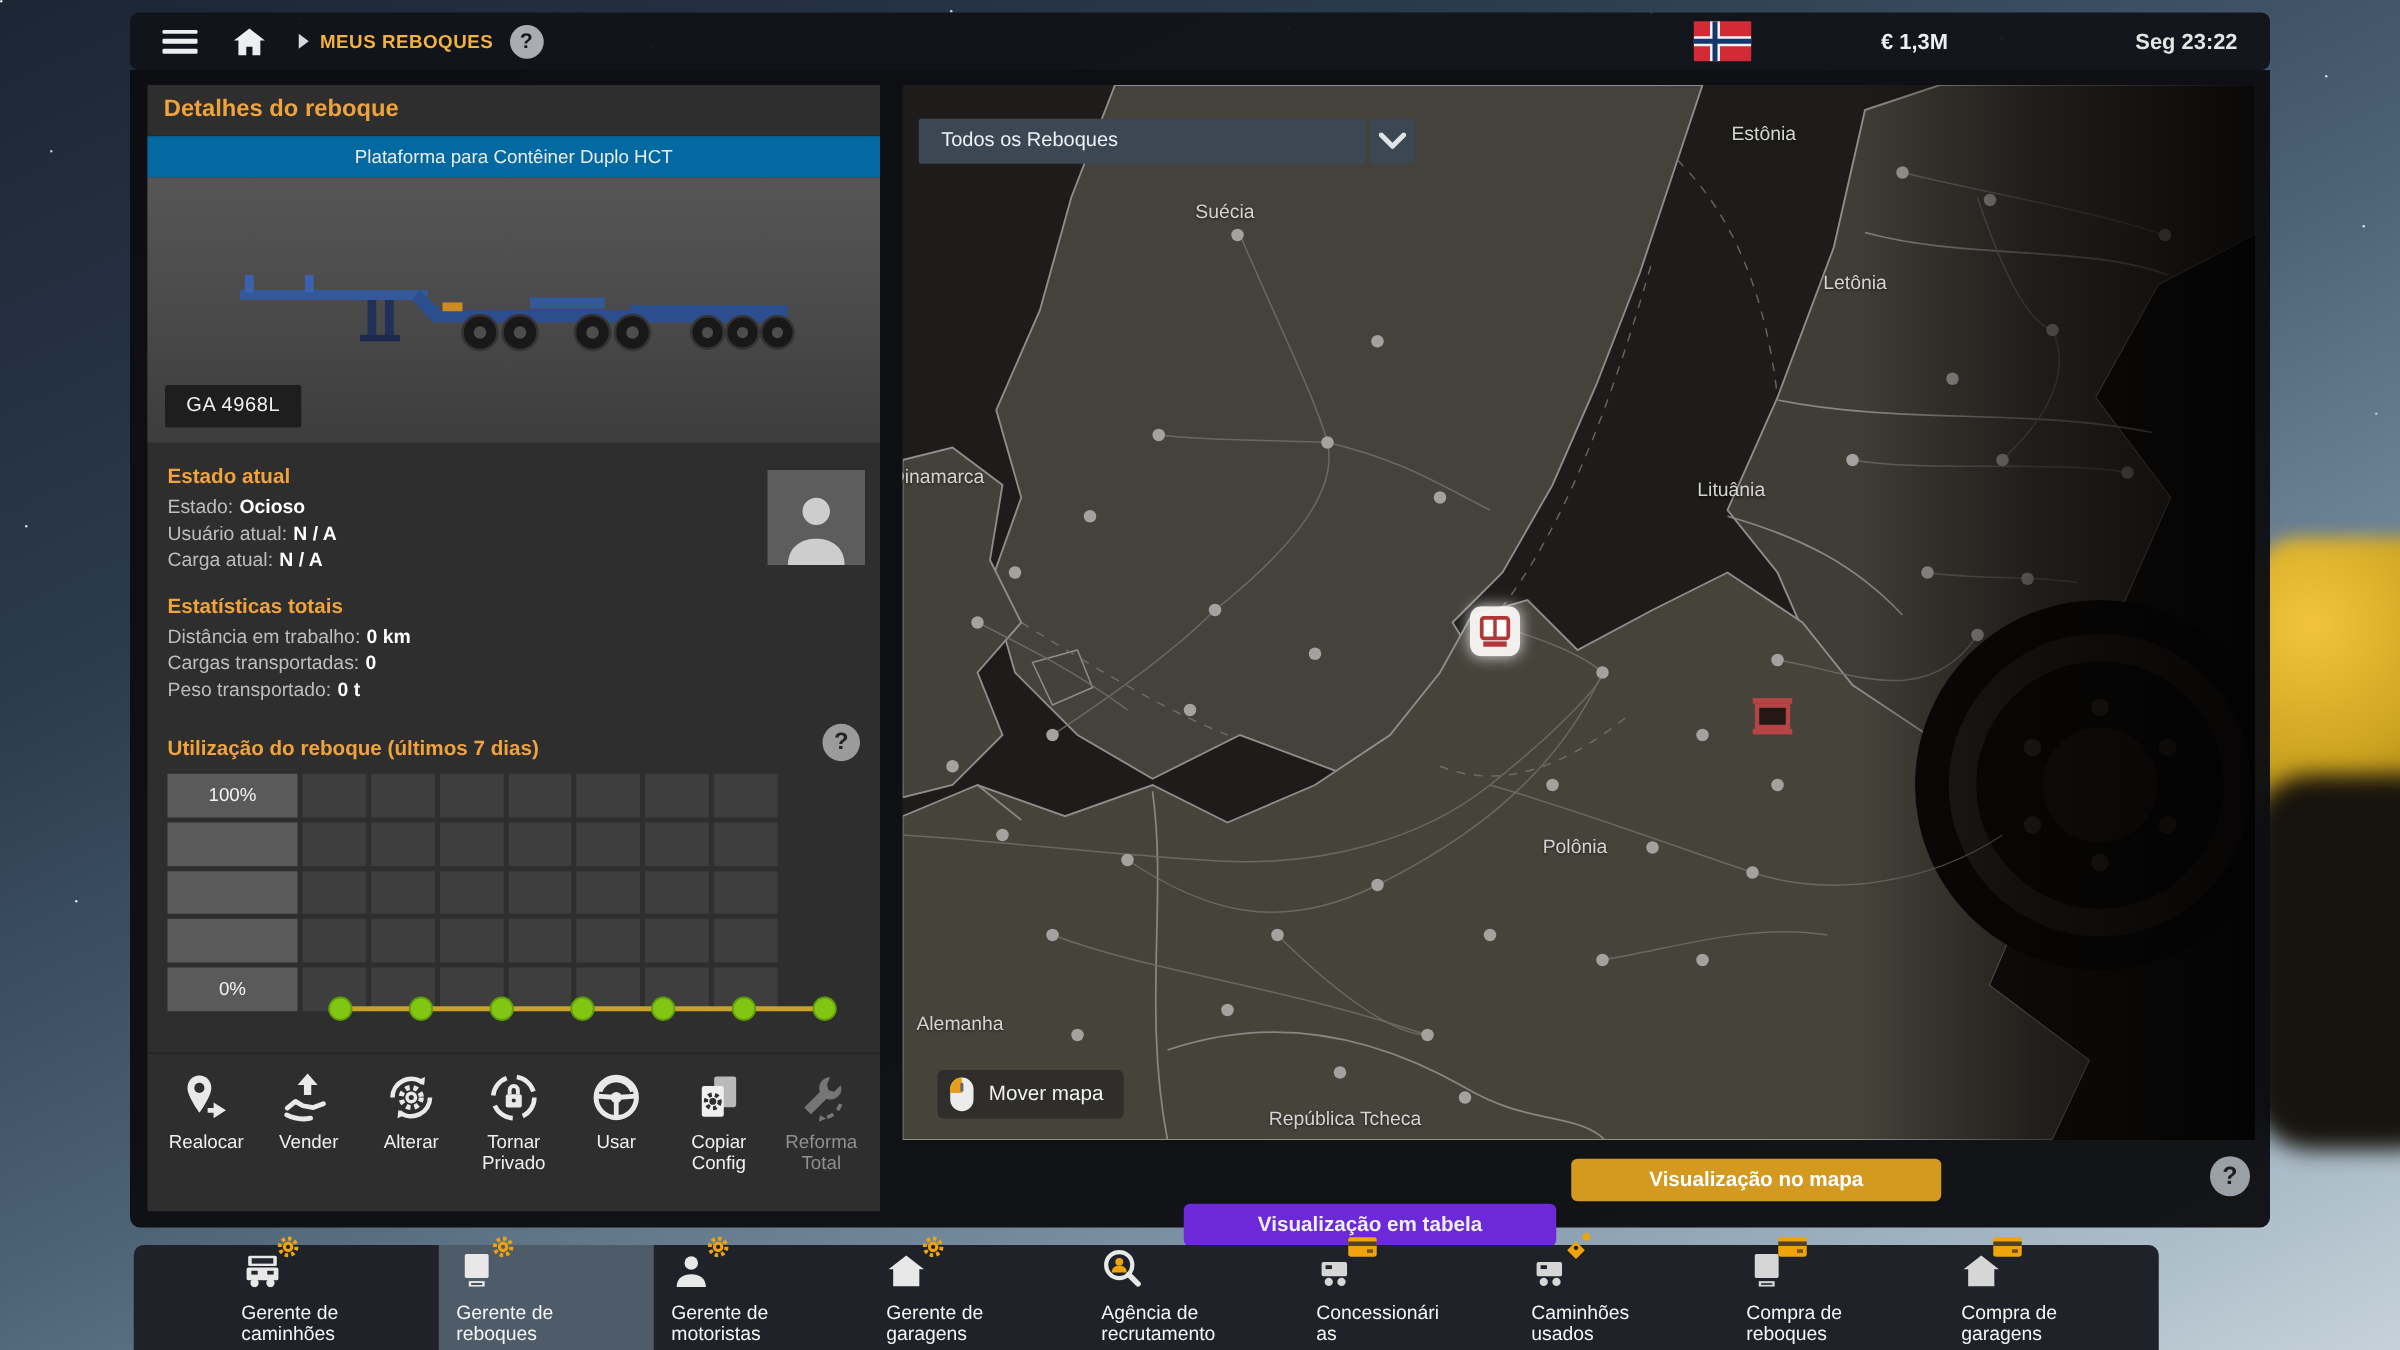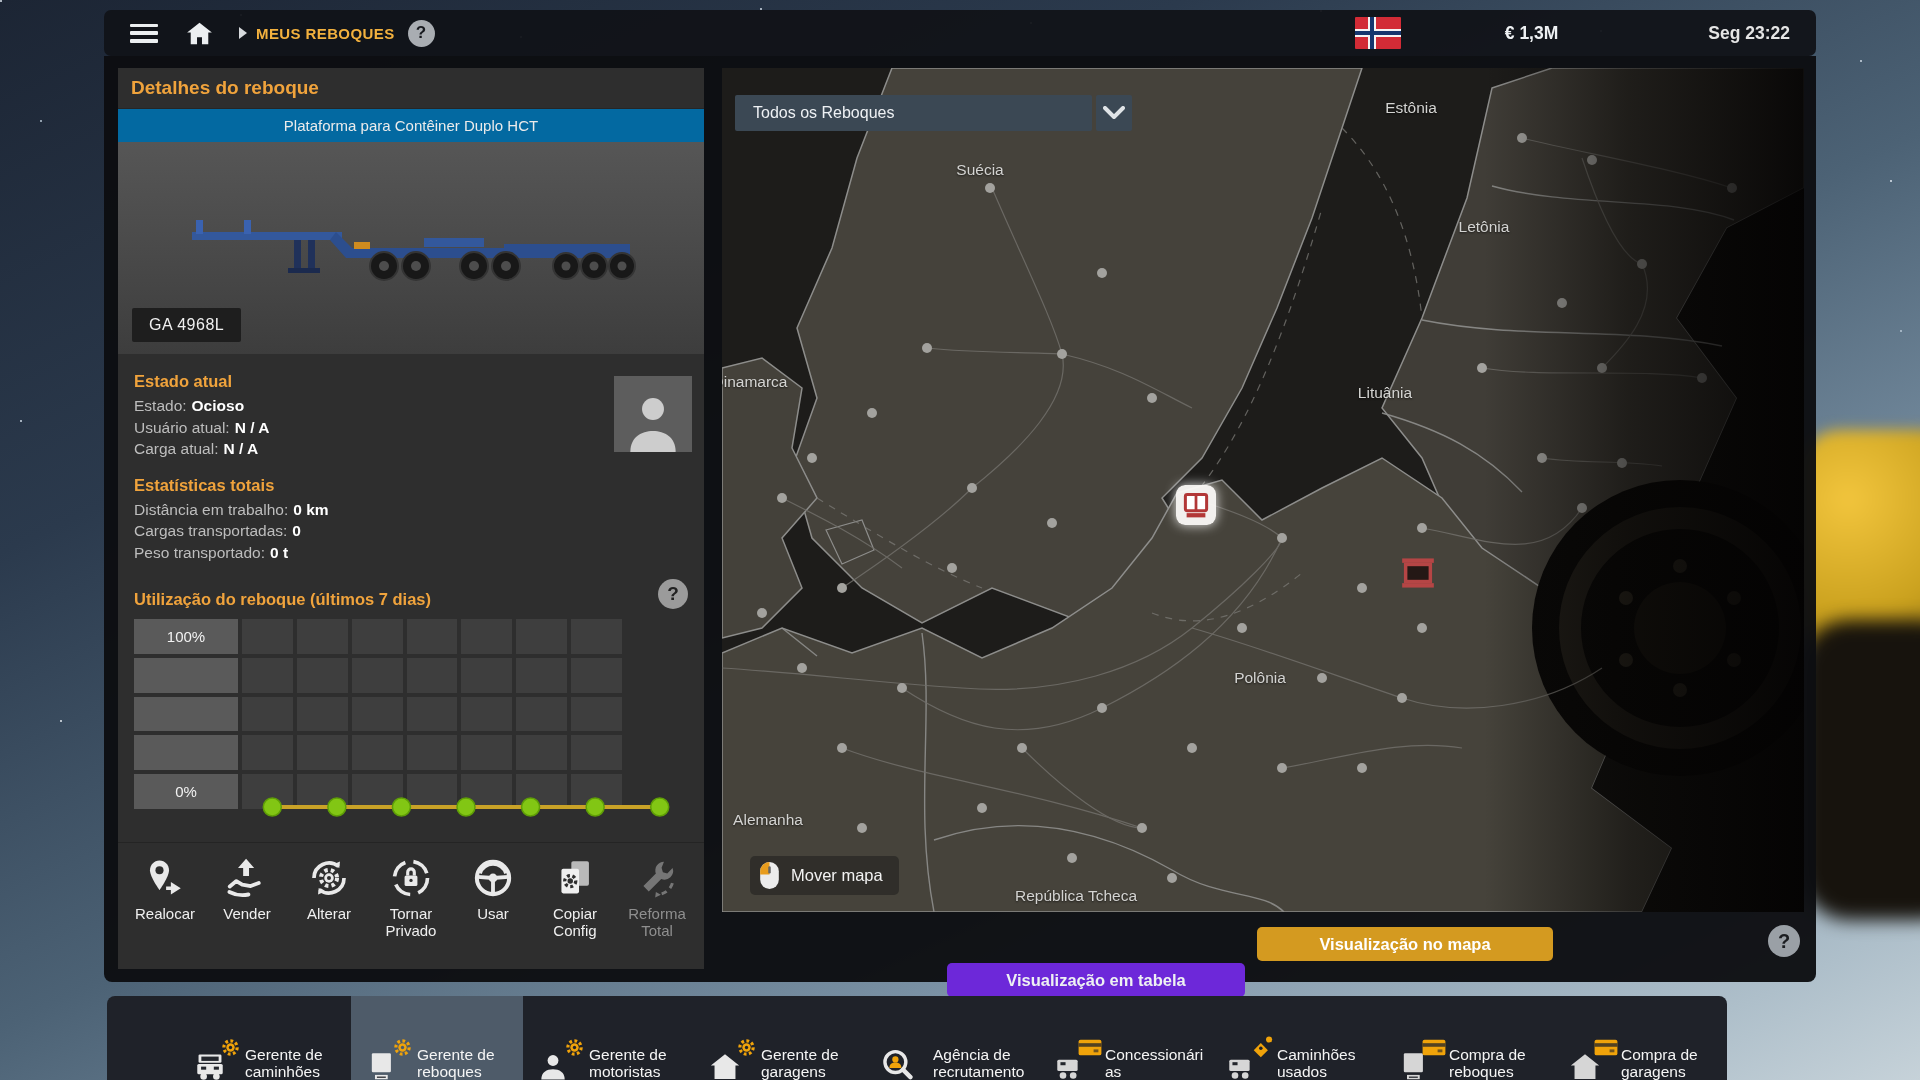--- a/index.html
+++ b/index.html
@@ -93,21 +93,21 @@
   .btn-table{position:absolute;left:843px;top:871px;width:298px;height:34px;background:#6d28d9;border-radius:5px;
     color:#eef1f3;font-size:16.5px;font-weight:bold;display:flex;align-items:center;justify-content:center;cursor:pointer;margin-top:36px;}
   .btn-map{position:absolute;left:1153px;top:871px;width:296px;height:34px;background:#d49a20;border-radius:5px;
     color:#ffffff;font-size:16.5px;font-weight:bold;display:flex;align-items:center;justify-content:center;cursor:pointer;}
   .map-help{position:absolute;left:1664px;top:869px;width:32px;height:32px;border-radius:50%;background:#9aa0a6;
     color:#1c1e22;font-weight:bold;font-size:20px;display:flex;align-items:center;justify-content:center;cursor:pointer;}
 
   
   .navbar{position:absolute;left:107px;top:996px;width:1620px;height:84px;background:#1f2229;
     border-radius:8px 8px 0 0;display:flex;box-sizing:border-box;padding-left:72px;}
-  .nav-item{width:172px;display:flex;align-items:flex-end;gap:12px;padding-left:14px;box-sizing:border-box;cursor:pointer;}
+  .nav-item{width:172px;display:flex;align-items:flex-start;gap:12px;padding-left:14px;box-sizing:border-box;cursor:pointer;flex-direction:column;}
   .nav-item.selected{background:#4e5b69;}
   .nav-label{color:#f5f5f5;font-size:15.5px;line-height:17px;width:102px;overflow-wrap:break-word;word-break:break-word;}
   .nicon{position:relative;width:40px;height:34px;flex:0 0 auto;}
   .nicon .base{position:absolute;left:0;bottom:0;}
   .nicon .badge{position:absolute;right:-7px;top:-8px;}
 </style>
 </head>
 <body>
 
 <div>

